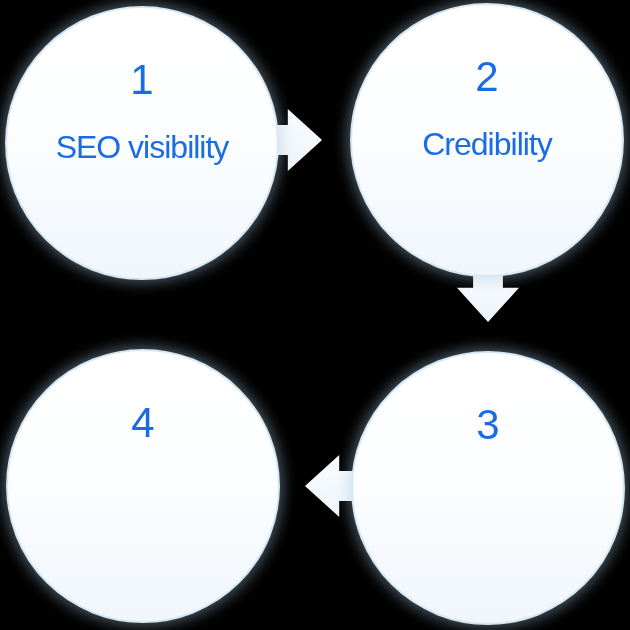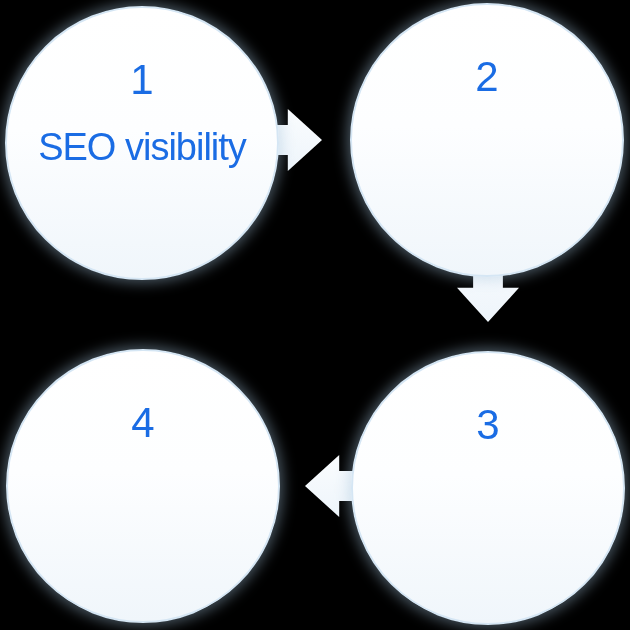--- a/index.html
+++ b/index.html
@@ -36,21 +36,21 @@
     line-height: 50px;
     font-weight: 400;
     color: #1a6ce4;
   }
   .bubble .label {
     position: absolute;
     top: 114px;
     left: 0;
     right: 0;
     text-align: center;
-    font-size: 38px;
+    font-size: 32px;
     line-height: 50px;
     letter-spacing: -1px;
     font-weight: 400;
     color: #1a6ce4;
     white-space: nowrap;
   }
   .c1 { left: 5px;   top: 6px; }
   .c2 { left: 350px; top: 3px; }
   .c3 { left: 351px; top: 351px; }
   .c4 { left: 6px;   top: 349px; }
@@ -82,20 +82,21 @@
 
 <div id="canvas">
 
   <div class="bubble c1">
     <div class="num">1</div>
     <div class="label">SEO visibility</div>
   </div>
 
   <div class="bubble c2">
     <div class="num">2</div>
+    <div class="label">Credibility</div>
   </div>
 
   <div class="bubble c3">
     <div class="num">3</div>
   </div>
 
   <div class="bubble c4">
     <div class="num">4</div>
   </div>
 

